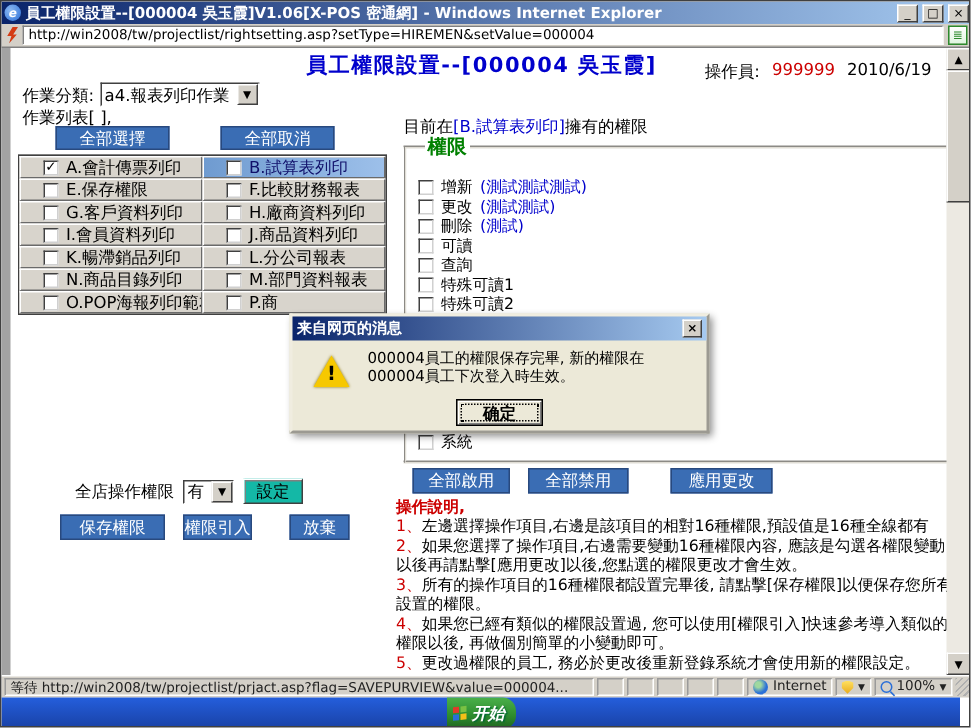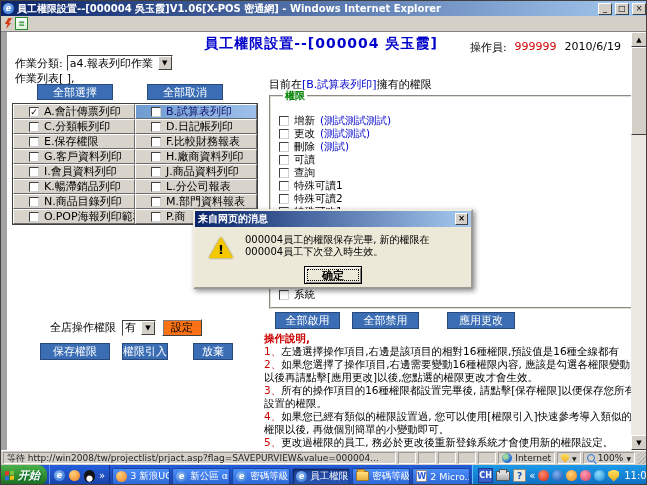--- a/index.html
+++ b/index.html
@@ -54,33 +54,33 @@
 
   .wtbl { position:absolute; left:5px; top:71px; width:246px; border:1px solid #404040; background:#808080; }
   .wrow { display:flex; }
   .cell { width:50%; height:15px; background:#d8d4cc; border:1px solid; border-color:#fff #6a6a6a #6a6a6a #fff;
     display:flex; align-items:center; gap:5px; padding-left:15px; font-size:11px; overflow:hidden; white-space:nowrap; }
   .cell.selected { background:linear-gradient(90deg,#6f9bd0,var(--selection_blue)); color:#10106a; }
   .cb { width:10px; height:10px; background:#fff; border:1px solid; border-color:#404040 #d0d0d0 #d0d0d0 #404040;
     font-size:9px; line-height:9px; text-align:center; color:#000; flex:none; }
 
   .store-row { position:absolute; left:43px; top:287px; display:flex; align-items:center; gap:6px; font-size:11px; }
-  .gbtn { background:#f97316; border:1px solid; border-color:#fff #404040 #404040 #fff;
+  .gbtn { background:#14b8a6; border:1px solid; border-color:#fff #404040 #404040 #fff;
     box-shadow:1px 1px 0 #808080 inset; font-size:11px; padding:1px 8px; height:17px;
     display:flex; align-items:center;font-family:Liberation Mono, monospace; }
   .btn-save   { position:absolute; left:33px;  top:311px; width:70px; height:17px; }
   .btn-import { position:absolute; left:115px; top:311px; width:46px; height:17px; }
   .btn-drop   { position:absolute; left:186px; top:311px; width:40px; height:17px; }
 
   .current-line { position:absolute; left:262px; top:45px; font-size:11px; }
   .current-line .blue { color:var(--note_blue); }
 
   fieldset.perm { position:absolute; left:262px; top:57px; width:367px; height:220px;
     border:2px groove #e0ddd5; padding:12px 0 0 8px; }
-  fieldset.perm legend { color:var(--legend_green); font-weight:bold; font-size:10px; padding:0 2px; margin-left:4px; }
+  fieldset.perm legend { color:var(--legend_green); font-weight:bold; font-size:13px; padding:0 2px; margin-left:4px; }
   .pitem { display:flex; align-items:center; gap:5px; height:11px; margin-bottom:2px; font-size:10.5px; }
   .pitem .note { color:var(--note_blue); }
   .pitem.system { position:absolute; left:8px; bottom:5px; }
 
   .btn-enall  { position:absolute; left:268px; top:280px; width:65px; height:17px; }
   .btn-disall { position:absolute; left:345px; top:280px; width:67px; height:17px; }
   .btn-apply  { position:absolute; left:440px; top:280px; width:68px; height:17px; }
 
   .instructions { position:absolute; left:257px; top:300px; width:374px; font-size:10.5px; line-height:13px; }
   .ins-title { color:var(--alert_red); font-weight:bold; }
@@ -124,21 +124,21 @@
   .sp .mini-shield { width:8px; height:9px; flex:none; background:linear-gradient(#ffe060,#e8a818);
     clip-path:polygon(50% 0,100% 18%,100% 55%,50% 100%,0 55%,0 18%); }
   .sp .mag { width:8px; height:8px; border:1px solid #2a6fd8; border-radius:50%; position:relative; flex:none; }
   .sp .mag::after { content:""; position:absolute; width:4px; height:1px; background:#2a6fd8;
     transform:rotate(45deg); left:5px; top:7px; }
   .sp .darr { font-size:6px; }
   .grip { width:9px; height:12px; background:repeating-linear-gradient(135deg,#b0b0b0 0 1px,transparent 1px 3px); }
 
   
   .taskbar { position:absolute; left:0; top:464px; width:639px; height:21px;
-    background:linear-gradient(var(--taskbar_blue), #1941a5); display:flex; align-items:center; gap:2px; }
+    background:linear-gradient(var(--taskbar_blue), #1941a5); display:flex; align-items:center; gap:2px;flex-direction:column; }
   .start { width:46px; height:21px; flex:none;
     background:linear-gradient(#4ab04a,var(--start_green) 60%,#1e6420); border-radius:0 9px 9px 0;
     display:flex; align-items:center; gap:3px; padding-left:4px; color:#fff; font-weight:bold;
     font-style:italic; font-size:11px; text-shadow:1px 1px 1px #063; }
   .flag { width:10px; height:10px; display:grid; grid-template-columns:4px 4px; grid-auto-rows:4px; gap:1px;
     transform:skewY(-6deg); }
   .flag i { display:block; }
   .qlaunch { display:flex; align-items:center; gap:4px; padding:0 4px; height:21px;
     border-left:1px solid #5c8ef5; border-right:1px solid #12328a; }
   .qq { width:11px; height:12px; border-radius:50% 50% 46% 46%; flex:none;
@@ -185,20 +185,21 @@
   <div class="titlebar">
     <span class="eicon">e</span>
     <span class="ttext">員工權限設置--[000004 吳玉霞]V1.06[X-POS 密通網] - Windows Internet Explorer</span>
     <span class="winbtn">_</span>
     <span class="winbtn">□</span>
     <span class="winbtn">×</span>
   </div>
 
   <div class="addressbar">
     <span class="addricon"></span>
+    <div class="urlfield">http://win2008/tw/projectlist/rightsetting.asp?setType=HIREMEN&amp;setValue=000004</div>
     <span class="pageicon">≣</span>
   </div>
 
   <div class="content">
     <div class="page">
 
       <div class="page-title">員工權限設置--[000004 吳玉霞]</div>
       <div class="operator">
         <span>操作員:</span>
         <span class="red">999999</span>
@@ -219,30 +220,20 @@
 
       <div class="wtbl">
         <div class="wrow">
           <div class="cell">
               <span class="cb">✓</span>
               <span>A.會計傳票列印</span>
             </div>
           <div class="cell selected">
               <span class="cb"></span>
               <span>B.試算表列印</span>
-            </div>
-        </div>
-        <div class="wrow">
-          <div class="cell">
-              <span class="cb"></span>
-              <span>C.分類帳列印</span>
-            </div>
-          <div class="cell">
-              <span class="cb"></span>
-              <span>D.日記帳列印</span>
             </div>
         </div>
         <div class="wrow">
           <div class="cell">
               <span class="cb"></span>
               <span>E.保存權限</span>
             </div>
           <div class="cell">
               <span class="cb"></span>
               <span>F.比較財務報表</span>

